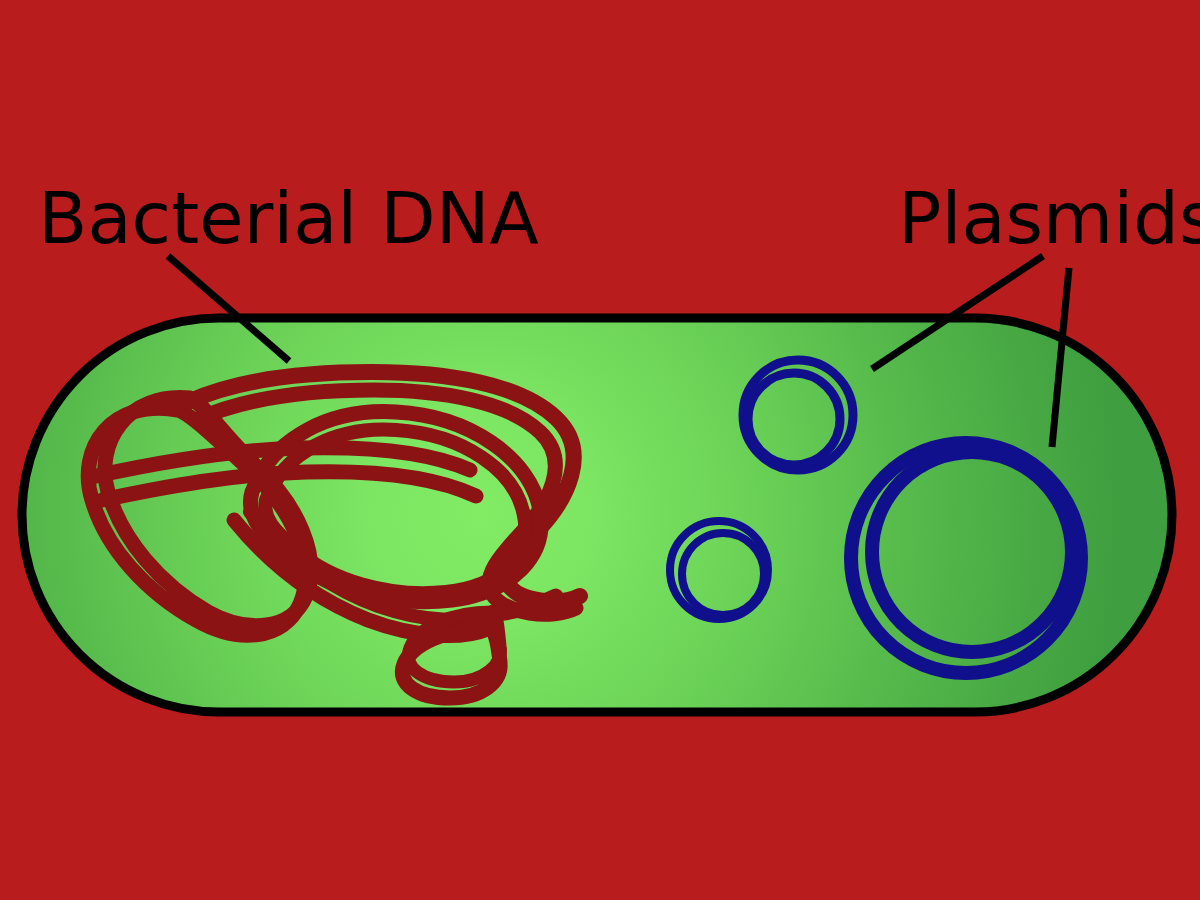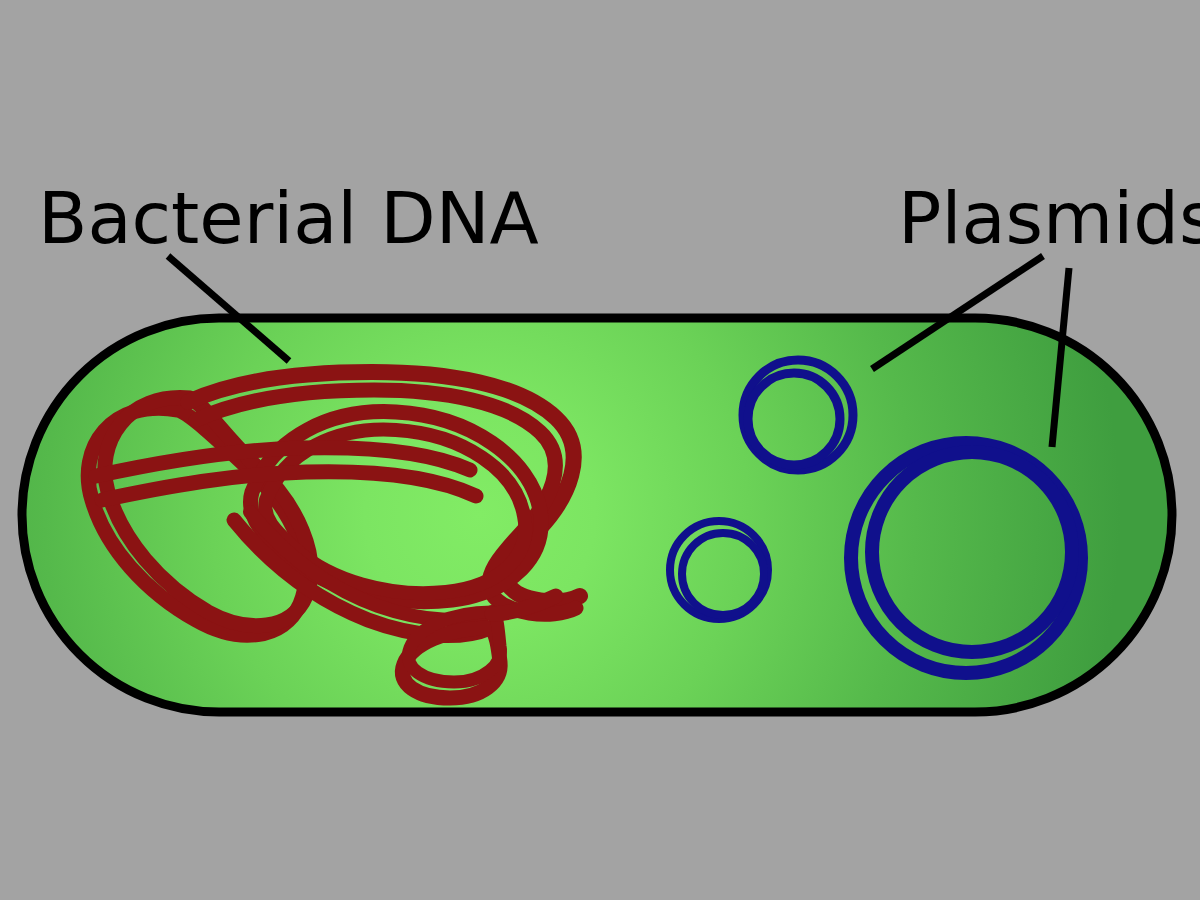--- a/index.html
+++ b/index.html
@@ -11,21 +11,21 @@
   body {
     width: 1200px;
     height: 900px;
     font-family: "DejaVu Sans", "Liberation Sans", sans-serif;
     overflow: hidden;
   }
   #diagram-root {
     position: relative;
     width: 1200px;
     height: 900px;
-    background: #a3a3a3;
+    background: #b91c1c;
   }
   svg#cell-svg {
     display: block;
     width: 1200px;
     height: 900px;
   }
   .label-text {
     font-family: "DejaVu Sans", "Liberation Sans", sans-serif;
     font-size: 72px;
     font-weight: 400;

